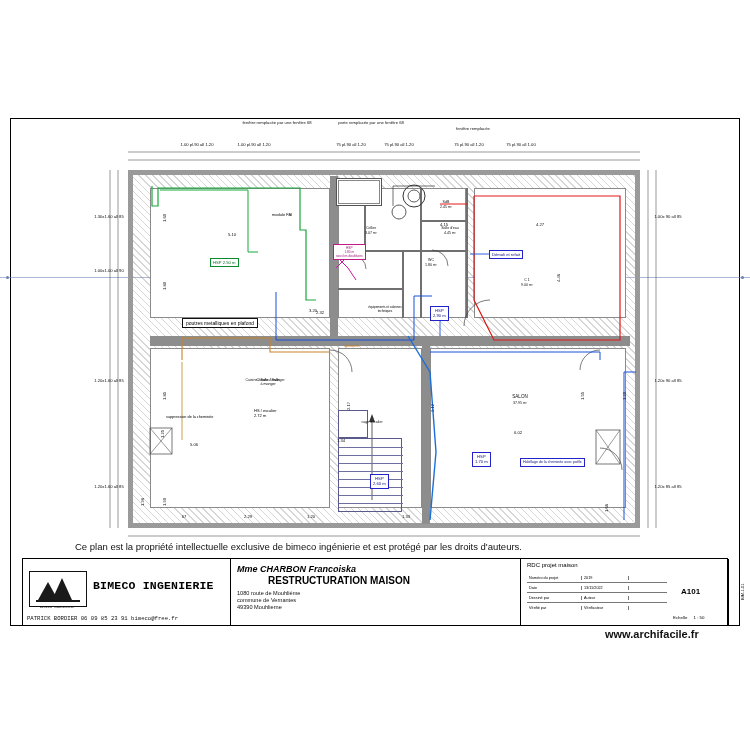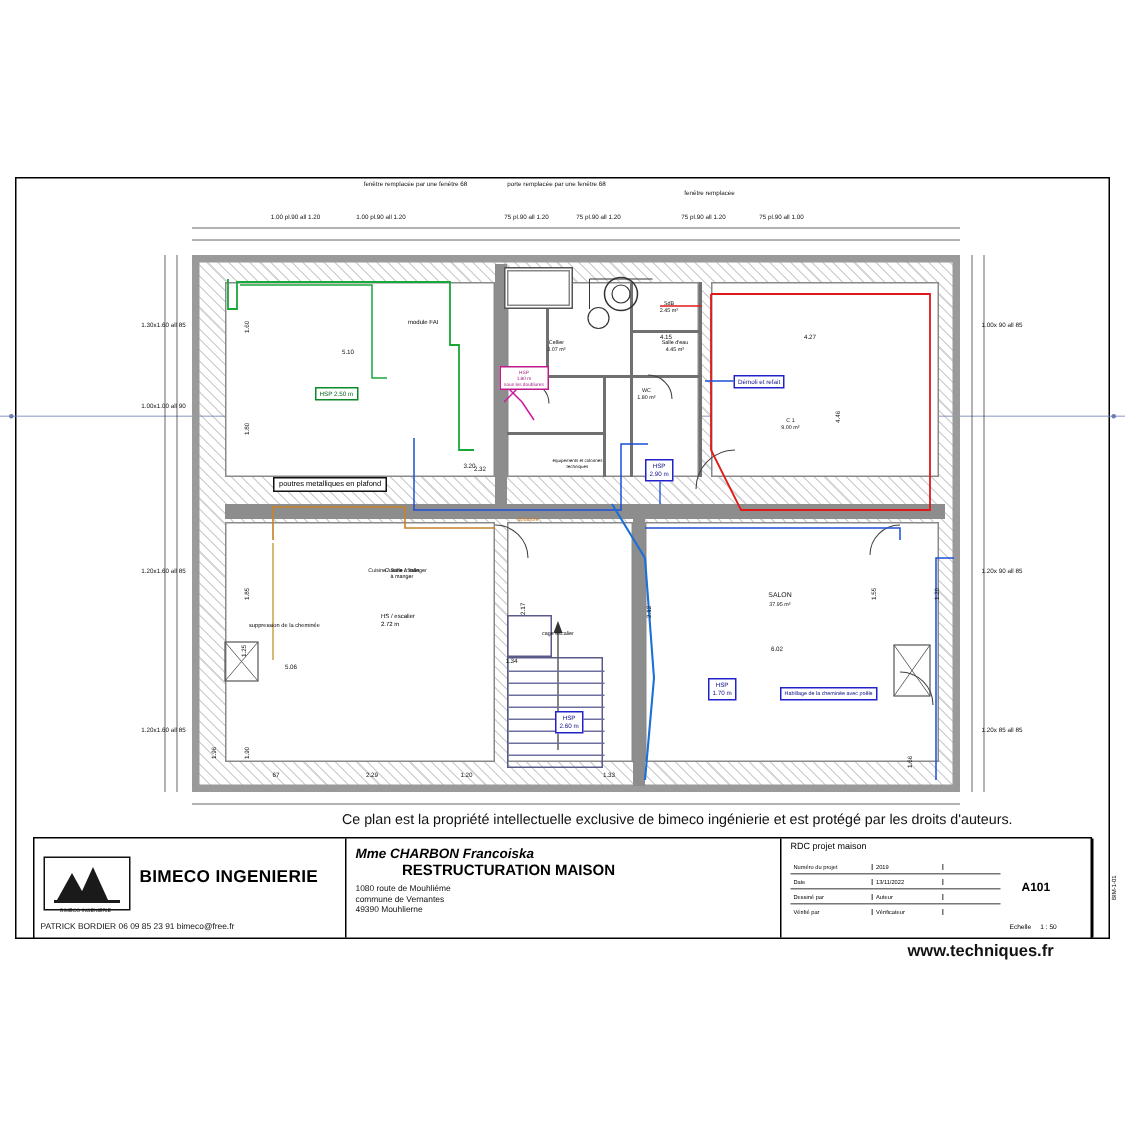--- a/index.html
+++ b/index.html
@@ -45,26 +45,26 @@
   .cbox.magenta{border-color:#c01a8a;color:#a0157a;}
 
   
   .ov{position:absolute;left:0;top:0;width:750px;height:750px;pointer-events:none;}
 
   
   .stair{position:absolute;border:1px solid #5a5a8a;box-sizing:border-box;}
   .step{position:absolute;background:#6e6ea0;height:1px;}
 
   
-  .copyright{position:absolute;left:75px;top:541px;width:600px;font-size:9.5px;color:#111;white-space:nowrap;text-align:right;}
+  .copyright{position:absolute;left:75px;top:541px;width:600px;font-size:9.5px;color:#111;white-space:nowrap;}
 
   
   .tb{position:absolute;left:22px;top:558px;width:706px;height:68px;border:1px solid #000;box-sizing:border-box;background:#fff;}
   .tb .cell{position:absolute;box-sizing:border-box;border-right:1px solid #000;height:100%;top:0;}
-  .tb-logo{left:0;width:208px;padding:4px;}
+  .tb-logo{left:0;width:208px;padding:4px;font-family:Liberation Mono, monospace;}
   .tb-mid{left:208px;width:290px;padding:5px 6px;}
   .tb-right{left:498px;width:208px;border-right:none;padding:0;}
 
   .logo-badge{position:absolute;left:6px;top:12px;width:56px;height:34px;border:1px solid #111;
               display:flex;align-items:center;justify-content:center;overflow:hidden;background:#fff;}
   .logo-badge svg{display:block;}
   .logo-cap{position:absolute;left:6px;top:46px;width:56px;text-align:center;font-size:3.4px;color:#111;}
   .brand{position:absolute;left:70px;top:20px;font-size:11.5px;font-weight:bold;letter-spacing:.2px;}
   .contact{position:absolute;left:4px;top:56px;font-size:5.6px;color:#111;}
 
@@ -382,20 +382,20 @@
       <div class="sheetno">A101</div>
       <div class="scale-lbl">
         <span>Echelle</span>
         &nbsp;&nbsp;&nbsp;
         <span>1 : 50</span>
       </div>
     </div>
   </div>
 
   <div class="archifacile">
-    <span>www.techniques.fr</span>
+    <span>www.archifacile.fr</span>
   </div>
 
   <div class="vertcode" style="left:740px;top:600px;">
     <span>BIM-1-01</span>
   </div>
 
 </div>
 
 </body></html>

